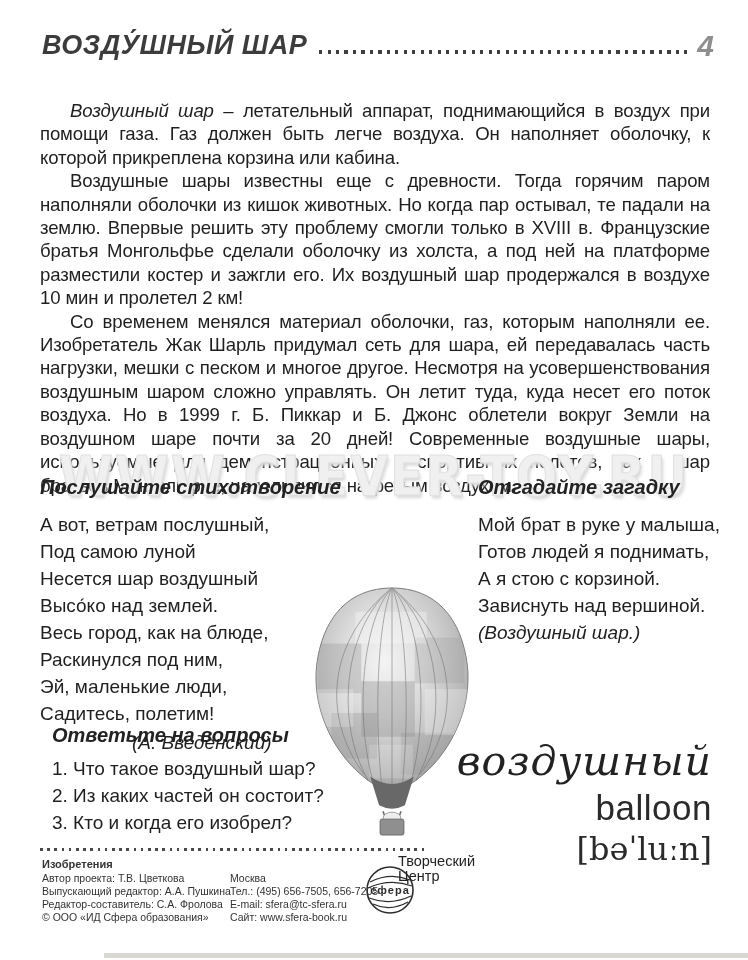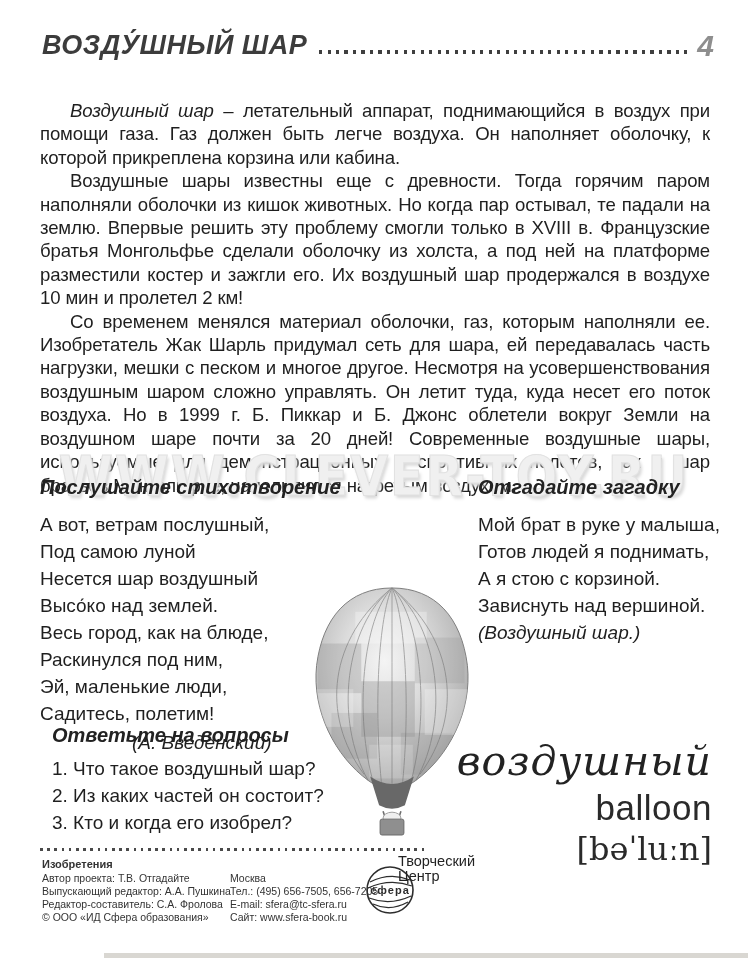--- a/index.html
+++ b/index.html
@@ -211,21 +211,21 @@
     <div class="vocab-script">воздушный</div>
     <div class="vocab-english">balloon</div>
     <div class="vocab-transcription">[bəˈluːn]</div>
   </div>
 
   <div class="dotted-separator"></div>
 
   <div class="footer">
     <div class="footer-col1">
       <div class="footer-col1-title">Изобретения</div>
-      <div>Автор проекта: Т.В. Отгадайте</div>
+      <div>Автор проекта: Т.В. Цветкова</div>
       <div>Выпускающий редактор: А.А. Пушкина</div>
       <div>Редактор-составитель: С.А. Фролова</div>
       <div>© ООО «ИД Сфера образования»</div>
     </div>
     <div class="footer-col2">
       <div>Москва</div>
       <div>Тел.: (495) 656-7505, 656-7205</div>
       <div>E-mail: sfera@tc-sfera.ru</div>
       <div>Сайт: www.sfera-book.ru</div>
     </div>

